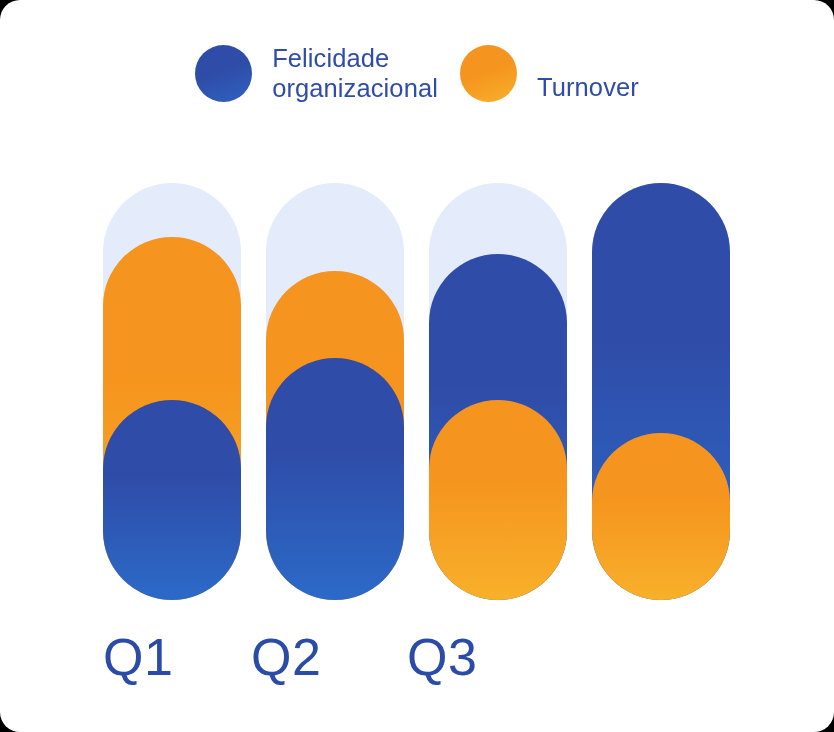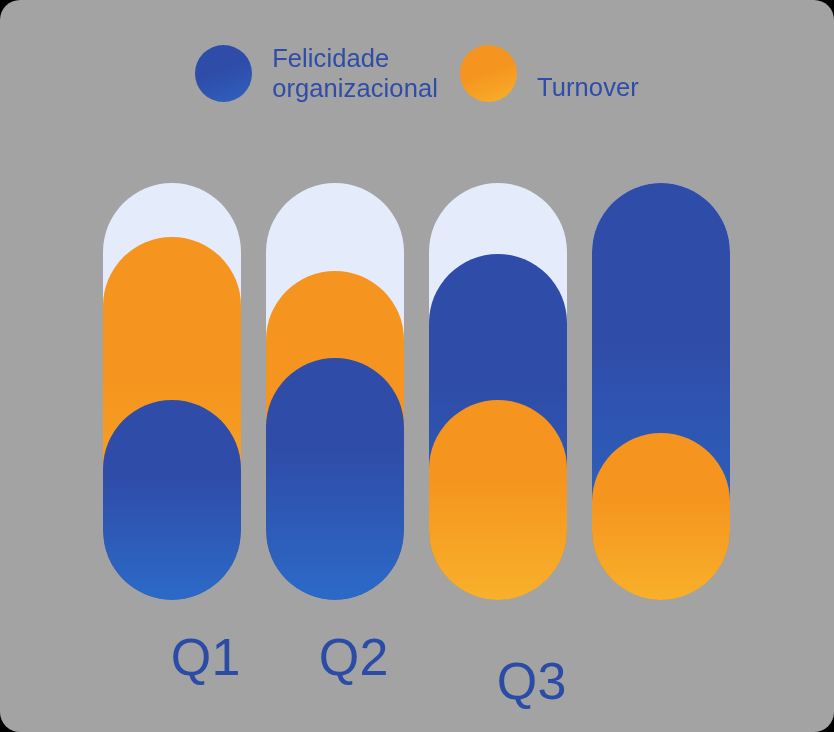--- a/index.html
+++ b/index.html
@@ -13,21 +13,21 @@
     overflow: hidden;
     font-family: "Liberation Sans", sans-serif;
   }
 
   #chart-card {
     position: absolute;
     left: 0;
     top: 0;
     width: 834px;
     height: 732px;
-    background: #a3a3a3;
+    background: #ffffff;
     border-radius: 20px;
     overflow: hidden;
     box-sizing: border-box;
   }
 
   
   #legend {
     position: absolute;
     left: 0;
     top: 44px;
@@ -110,21 +110,21 @@
   #x-axis {
     position: absolute;
     left: 0;
     top: 622px;
     width: 834px;
     height: 70px;
   }
   .x-label {
     position: absolute;
     top: 0;
-    text-align: right;
+    text-align: left;
     color: #2a4ba6;
     font-size: 52px;
     line-height: 70px;
     letter-spacing: 0.5px;
   }
 </style>
 </head>
 <body>
 
 <div id="chart-card">
@@ -168,16 +168,16 @@
       <div class="bar-track"></div>
       <div class="bar blue back" id="q4-felicidade" style="height: 100%;"></div>
       <div class="bar orange front" id="q4-turnover" style="height: 40%;"></div>
     </div>
 
   </div>
 
   <div id="x-axis">
     <div class="x-label" style="left:103px; width:138px;">Q1</div>
     <div class="x-label" style="left:251px; width:138px;">Q2</div>
-    <div class="x-label" style="left:429px; width:138px;margin-top:24px;">Q3</div>
+    <div class="x-label" style="left:407px; width:138px;">Q3</div>
   </div>
 
 </div>
 
 </body></html>

